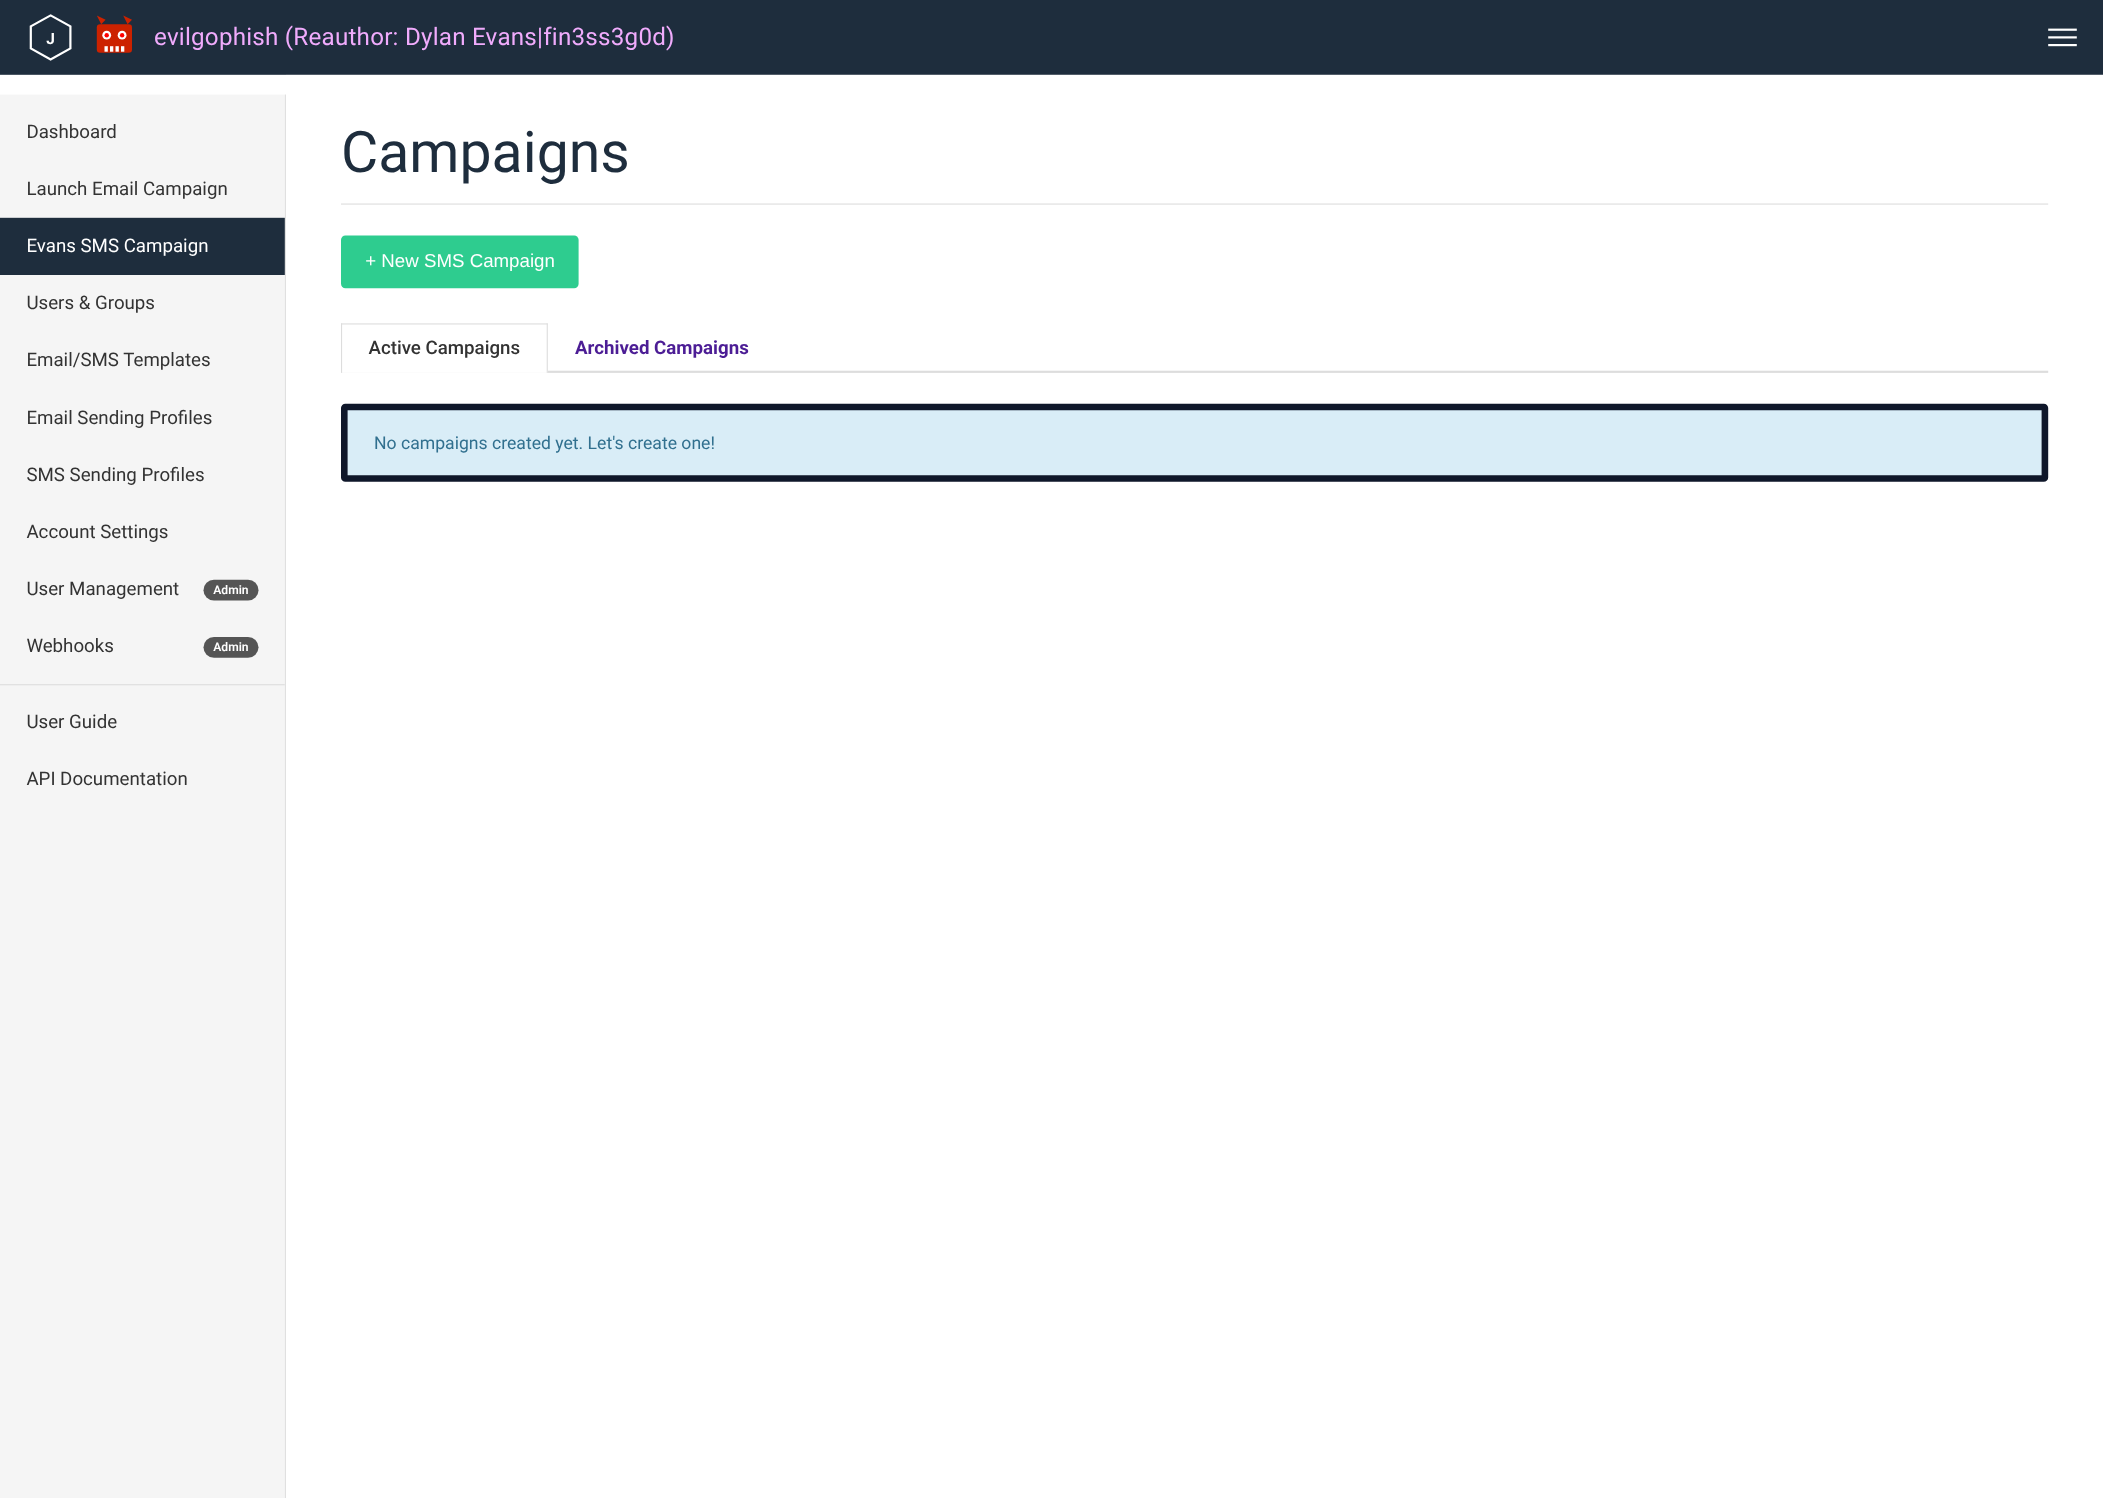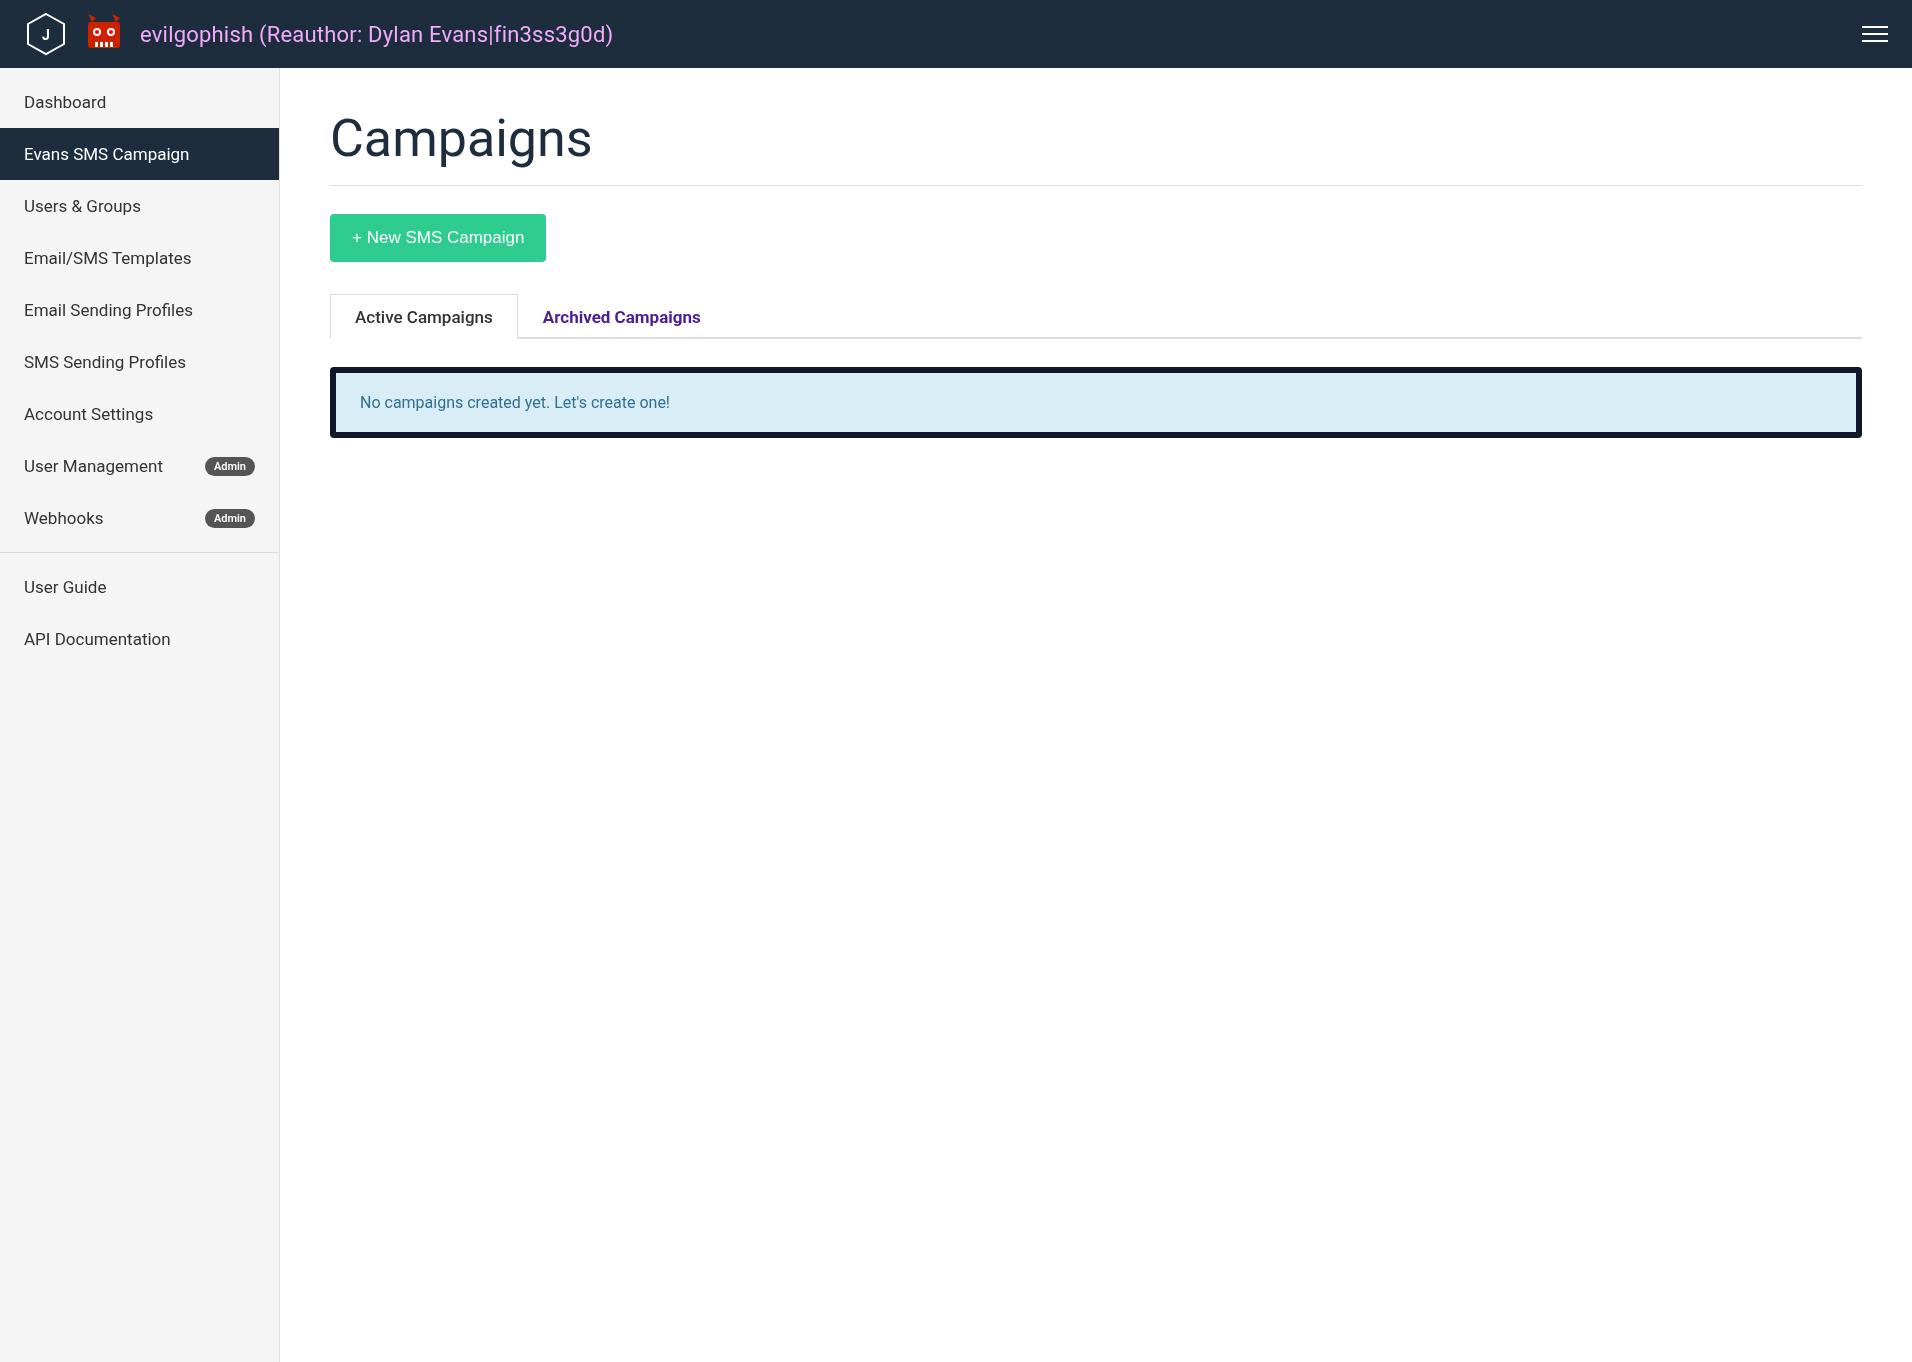--- a/index.html
+++ b/index.html
@@ -55,26 +55,27 @@
 
     
     .layout {
       display: flex;
       flex: 1;
       overflow: hidden;
     }
 
     
     .sidebar {
-      width: 280px;
+      width: 260px;
       background-color: #f5f5f5;
       flex-shrink: 0;
       overflow-y: auto;
       padding-top: 8px;
       border-right: 1px solid #e0e0e0;
+      margin-top: 18px;
     }
     .sidebar-item {
       display: flex;
       align-items: center;
       padding: 16px 24px;
       font-size: 17px;
       color: #333;
       cursor: pointer;
       gap: 10px;
       text-decoration: none;
@@ -211,20 +212,23 @@
 </header>
 
 <div class="layout">
 
   <nav class="sidebar">
     <div id="sidebar-items-container">
 
     <div class="sidebar-item">
           <span>Dashboard</span>
         </div>
+        <div class="sidebar-item">
+          <span>Launch Email Campaign</span>
+        </div>
         <div class="sidebar-item active">
           <span>Evans SMS Campaign</span>
         </div>
         <div class="sidebar-item">
           <span>Users &amp; Groups</span>
         </div>
         <div class="sidebar-item">
           <span>Email/SMS Templates</span>
         </div>
         <div class="sidebar-item">

